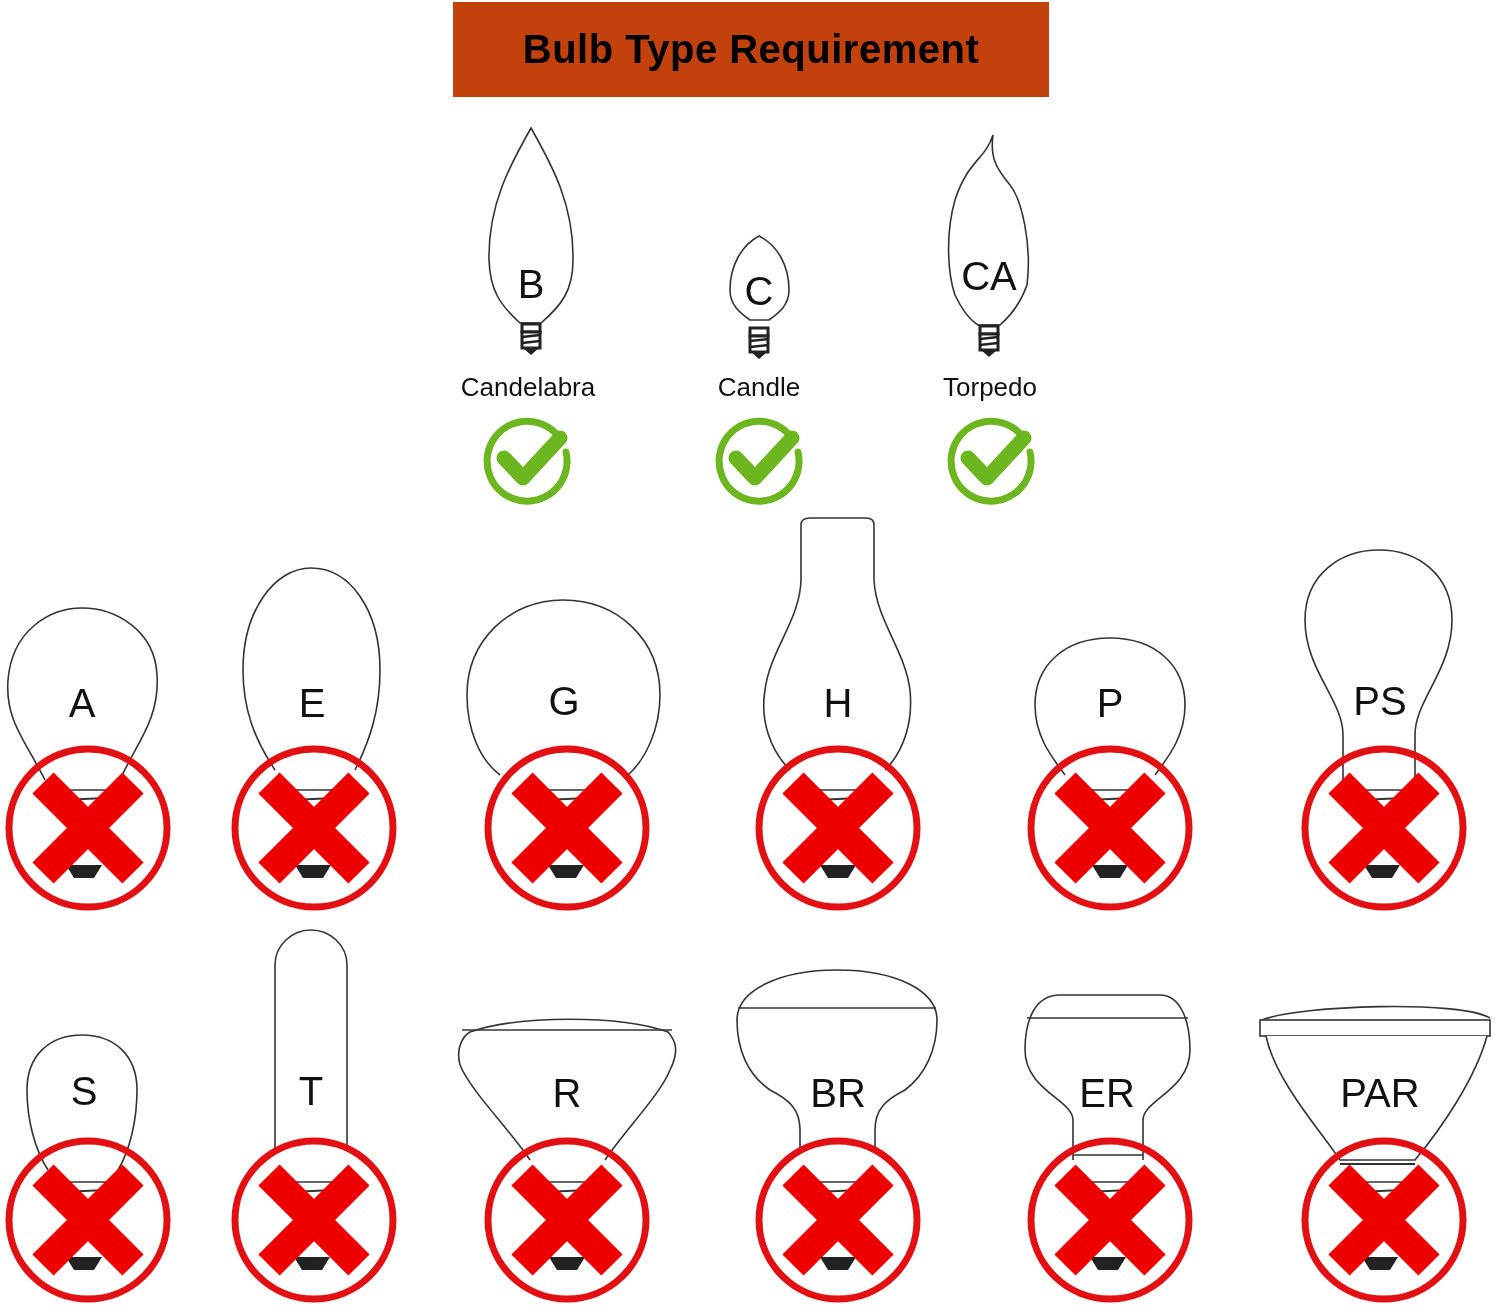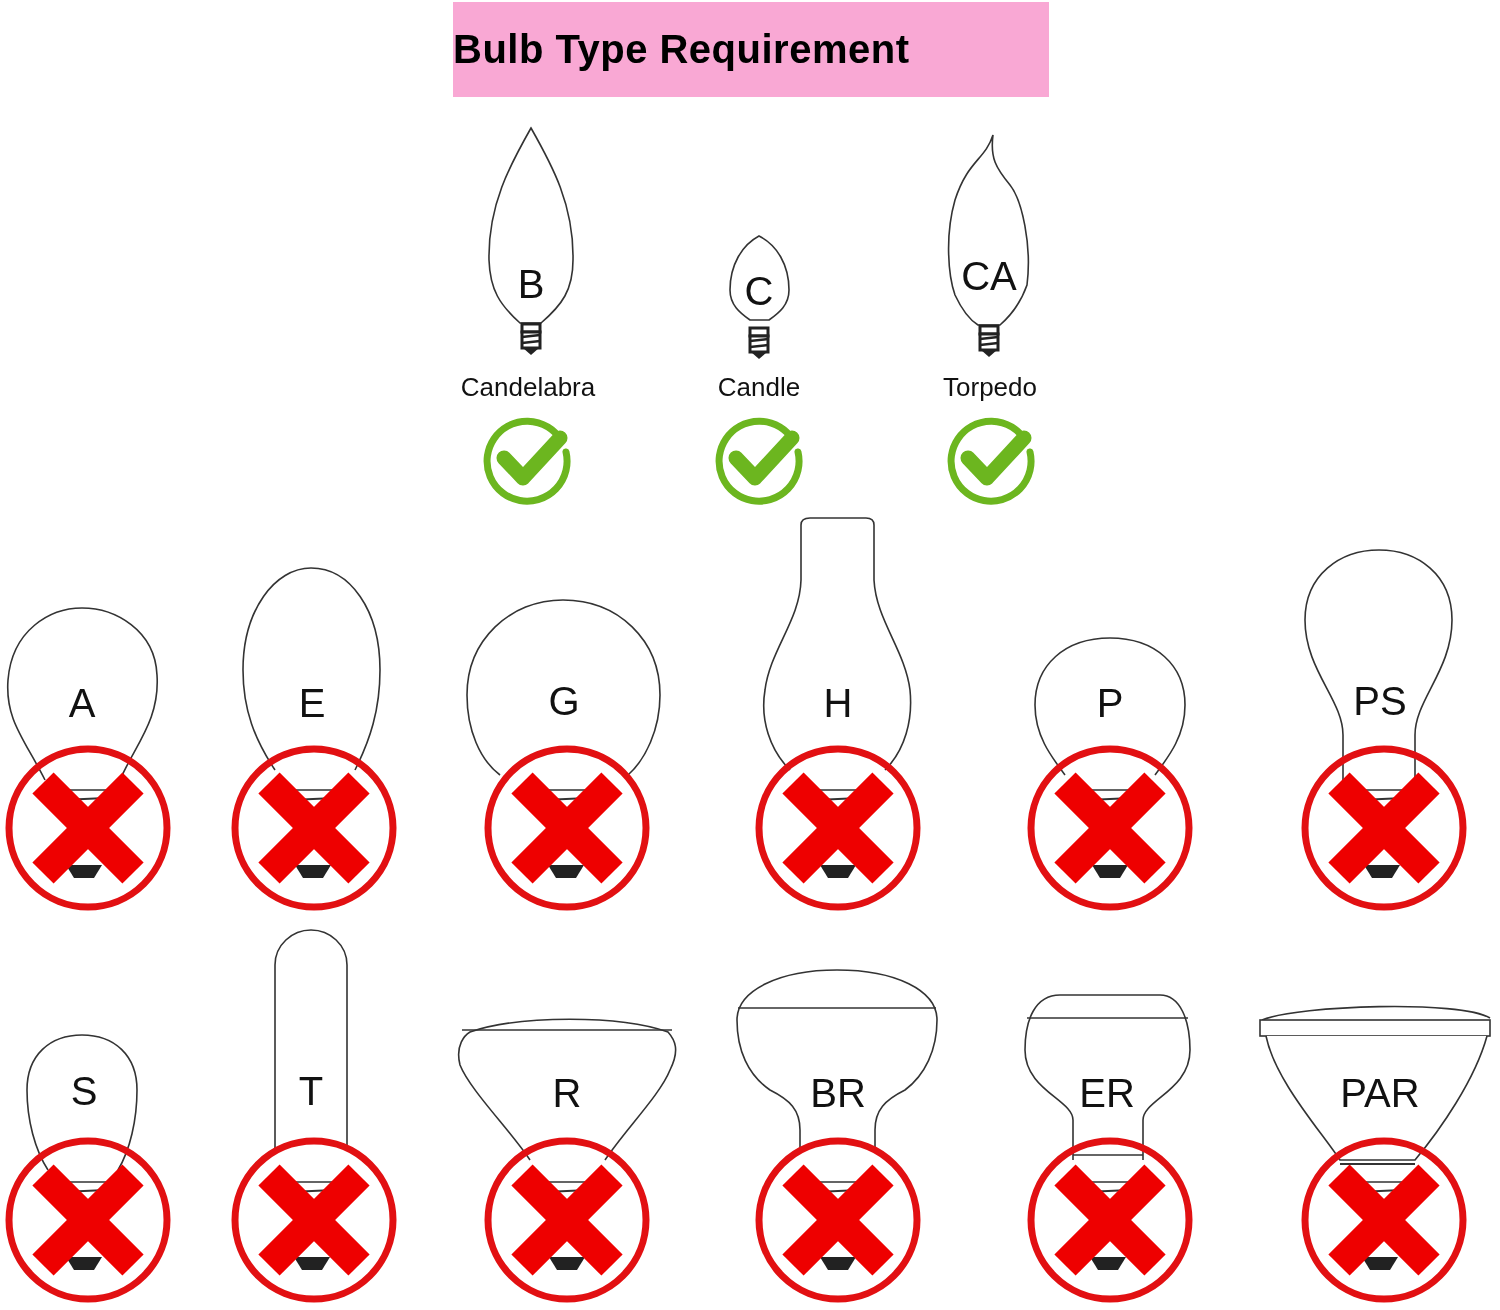--- a/index.html
+++ b/index.html
@@ -1,19 +1,19 @@
 <!DOCTYPE html>
 <html><head>
 <meta charset="utf-8">
 <style>
   html, body { margin: 0; padding: 0; background: #ffffff; }
   body { width: 1500px; height: 1310px; position: relative; overflow: hidden;
          font-family: "Liberation Sans", sans-serif; }
   .title-box { position: absolute; left: 453px; top: 2px; width: 596px; height: 95px;
-               background: #f9a8d4; display: flex; align-items: center; justify-content: flex-start; }
+               background: #c2410c; display: flex; align-items: center; justify-content: center; }
   .title-text { font-family: "Liberation Sans", sans-serif; font-weight: bold; font-size: 40px;
                 color: #000; letter-spacing: 0.5px; }
   svg.main { position: absolute; left: 0; top: 0; }
   .bulb-line { fill: #fff; stroke: #333; stroke-width: 1.6; }
   .bulb-letter { font-family: "Liberation Sans", sans-serif; font-size: 40px; fill: #111; text-anchor: middle; }
   .bulb-caption { font-family: "Liberation Sans", sans-serif; font-size: 26px; fill: #111; text-anchor: middle; }
   .base { fill: #222; }
 </style>
 </head>
 <body>

